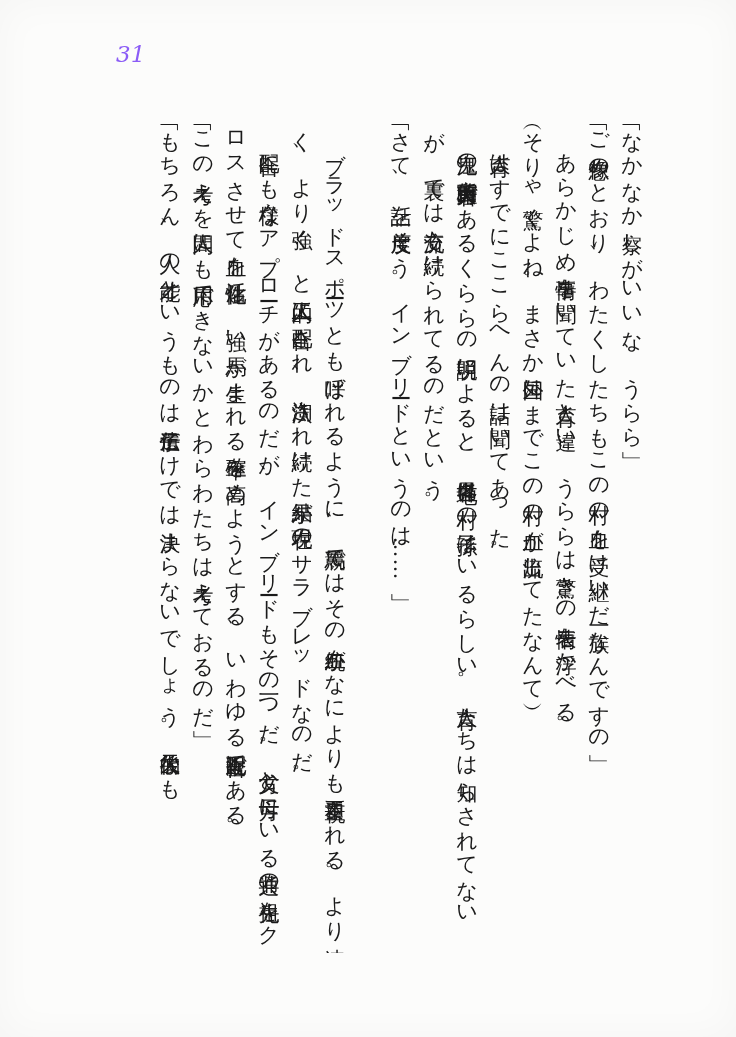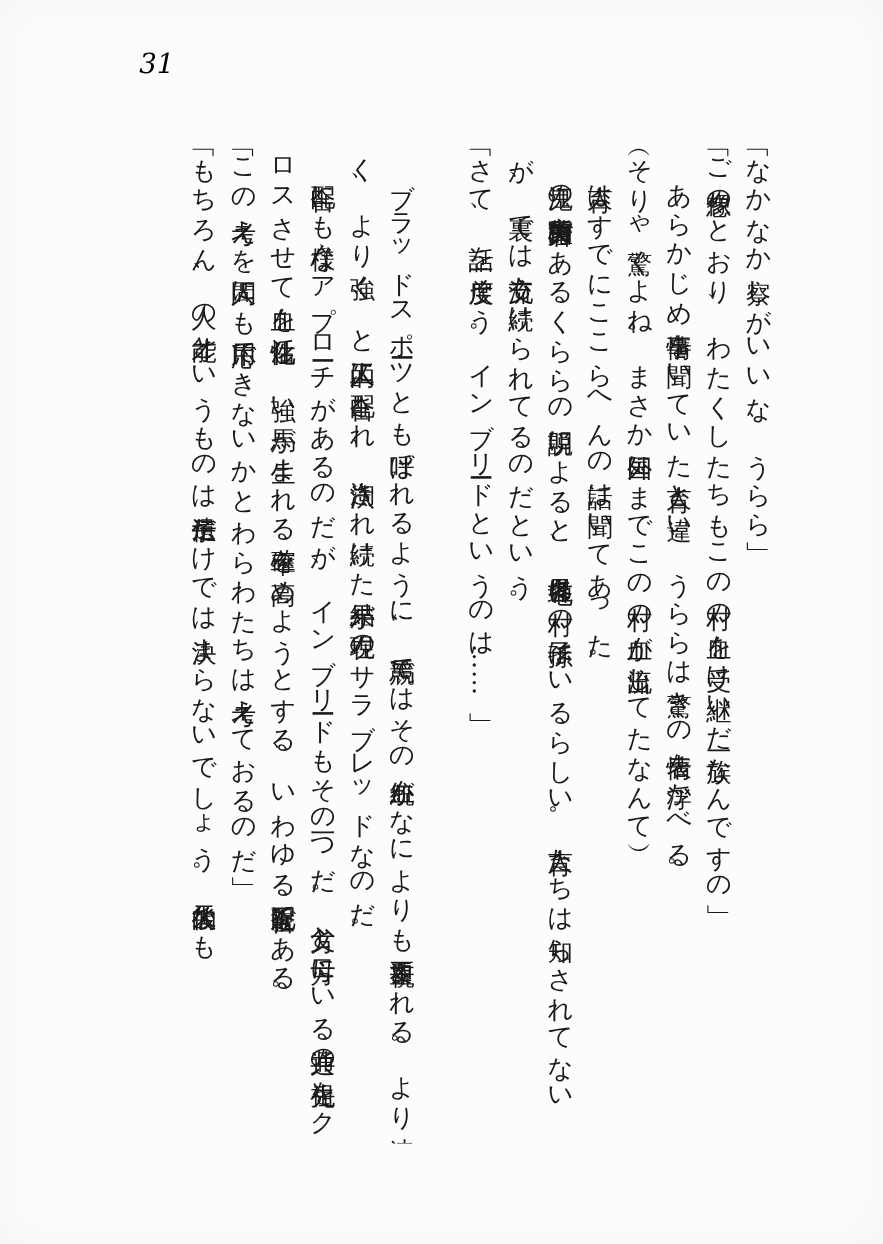--- a/index.html
+++ b/index.html
@@ -19,21 +19,21 @@
     background: #fcfcfb;
     box-shadow: inset 0 0 40px rgba(0,0,0,0.03);
   }
   .page-number {
     position: absolute;
     top: 41px;
     left: 116px;
     font-family: "DejaVu Serif", "Liberation Serif", serif;
     font-style: italic;
     font-size: 23px;
-    color: #000000;
+    color: #8b5cf6;
   }
   .text-area {
     position: absolute;
     top: 117px;
     right: 88px;
     height: 836px;
     width: 562px;
     writing-mode: vertical-rl;
     text-orientation: mixed;
     font-family: "DejaVu Serif", "Liberation Serif", serif;

